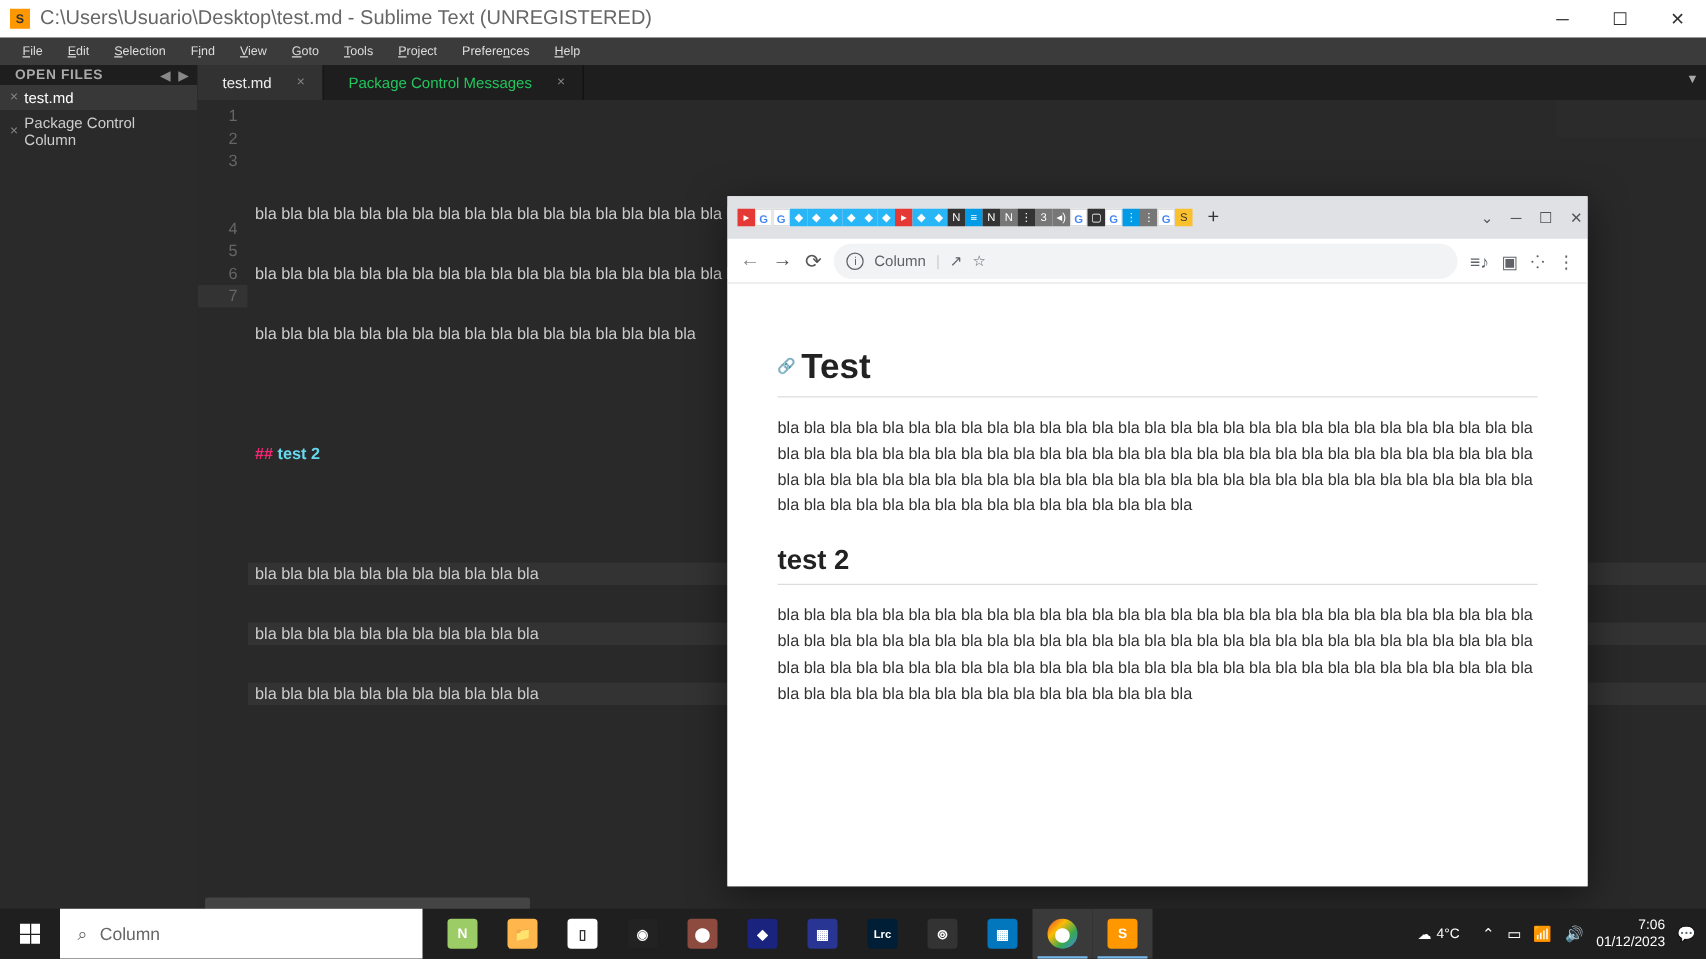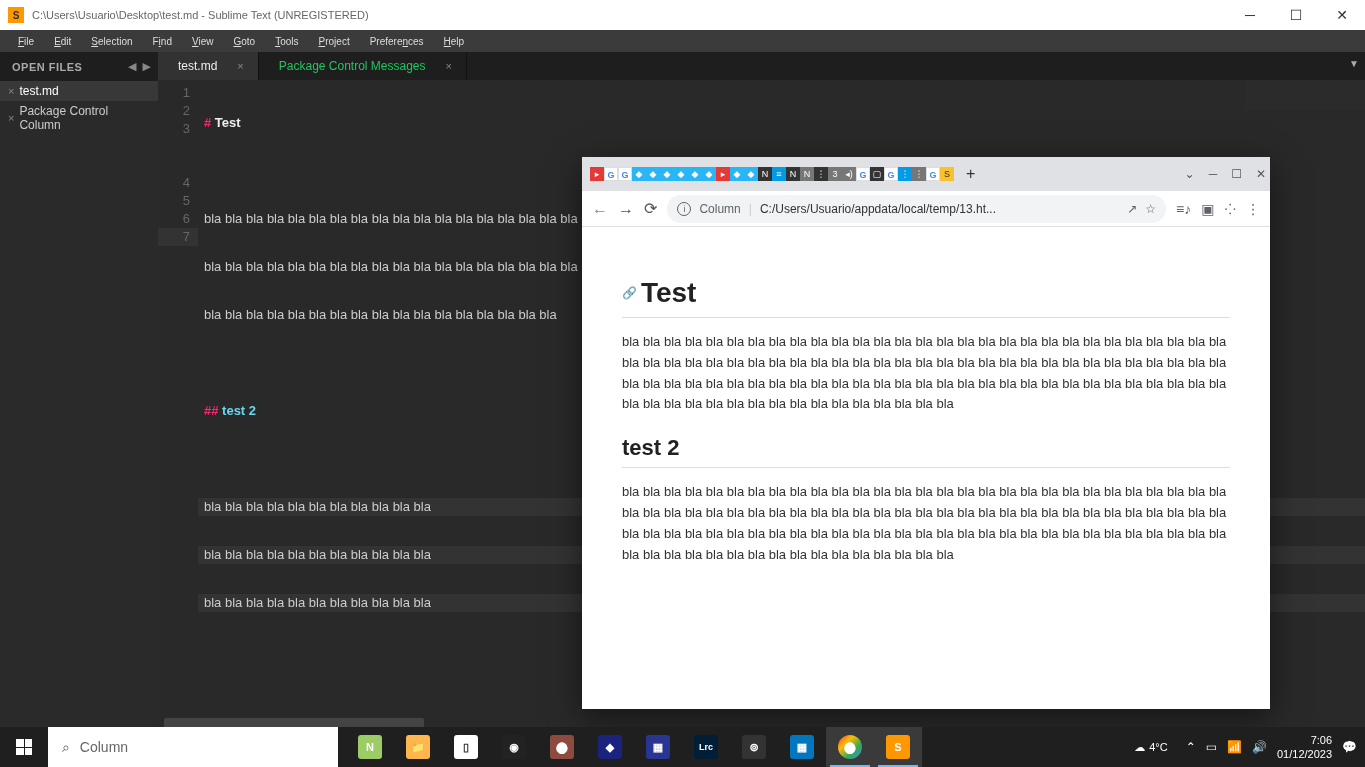--- a/index.html
+++ b/index.html
@@ -1,35 +1,35 @@
 <!DOCTYPE html>
 <html><head>
 <meta charset="utf-8">
 <style>
 * { margin: 0; padding: 0; box-sizing: border-box; font-family: "Segoe UI", Tahoma, sans-serif; }
 body { width: 1365px; height: 767px; overflow: hidden; background: #2a2a2a; position: relative; }
 
 
 .titlebar { height: 30px; background: #fff; display: flex; align-items: center; padding: 0 8px; position: relative; }
 .titlebar .app-icon { width: 16px; height: 16px; background: #ff9800; margin-right: 8px; display: flex; align-items: center; justify-content: center; font-size: 10px; font-weight: bold; color: #333; }
-.titlebar .title-text { font-size: 11px; color: #666; }
+.titlebar .title-text { font-size: 16px; color: #666; }
 .titlebar .win-controls { position: absolute; right: 0; top: 0; display: flex; }
 .titlebar .win-controls div { width: 46px; height: 30px; display: flex; align-items: center; justify-content: center; color: #333; font-size: 14px; }
 
 
 .menubar { height: 22px; background: #3b3b3b; display: flex; align-items: center; padding: 0 8px; }
 .menubar .menu-item { color: #ddd; font-size: 10px; padding: 2px 10px; }
 .menubar .menu-item .underline { text-decoration: underline; }
 
 
 .main-area { display: flex; height: 678px; background: #2a2a2a; }
 
 
 .sidebar { width: 158px; background: #2a2a2a; display: flex; flex-direction: column; }
-.sidebar-header { height: 29px; background: #1e1e1e; display: flex; align-items: center; padding: 0 12px; position: relative; }
+.sidebar-header { height: 16px; background: #1e1e1e; display: flex; align-items: center; padding: 0 12px; position: relative; }
 .sidebar-header .title { color: #aaa; font-size: 11px; font-weight: bold; letter-spacing: 0.5px; }
 .sidebar-header .arrows { position: absolute; right: 4px; display: flex; color: #888; font-size: 11px; }
 .sidebar-header .arrows span { padding: 0 3px; }
 .sidebar-file { padding: 3px 8px; display: flex; align-items: center; font-size: 12px; }
 .sidebar-file .close { color: #888; margin-right: 5px; font-size: 11px; }
 .sidebar-file .name { color: #ccc; }
 .sidebar-file.active { background: #383838; }
 .sidebar-file.active .name { color: #fff; }
 
 
@@ -171,21 +171,20 @@
         <div>2</div>
         <div>3</div>
         <div></div>
         <div></div>
         <div>4</div>
         <div>5</div>
         <div>6</div>
         <div class="active-line">7</div>
       </div>
       <div class="code">
-        <div class="line"><span class="md-h1">#</span><span class="md-h1-text"> Test</span></div>
         <div class="line"></div>
         <div class="line">bla bla bla bla bla bla bla bla bla bla bla bla bla bla bla bla bla bla bla bla bla bla bla bla bla bla bla bla bla bla bla bla</div>
         <div class="line">bla bla bla bla bla bla bla bla bla bla bla bla bla bla bla bla bla bla bla bla bla bla bla bla bla bla bla bla bla bla bla bla</div>
         <div class="line">bla bla bla bla bla bla bla bla bla bla bla bla bla bla bla bla bla</div>
         <div class="line"></div>
         <div class="line"><span class="md-h2">##</span><span class="md-h2-text"> test 2</span></div>
         <div class="line"></div>
         <div class="line active-line">bla bla bla bla bla bla bla bla bla bla bla</div>
         <div class="line active-line">bla bla bla bla bla bla bla bla bla bla bla</div>
         <div class="line active-line">bla bla bla bla bla bla bla bla bla bla bla</div>
@@ -246,21 +245,20 @@
     </div>
   </div>
   <div class="chrome-toolbar">
     <span class="nav-btn">←</span>
     <span class="nav-btn active">→</span>
     <span class="nav-btn active">⟳</span>
     <div class="chrome-urlbar">
       <span class="info-icon">i</span>
       <span>Column</span>
       <span class="sep">|</span>
-      <span class="url">C:/Users/Usuario/appdata/local/temp/13.ht...</span>
       <span>↗</span>
       <span>☆</span>
     </div>
     <div class="right-icons">
       <span>≡♪</span>
       <span>▣</span>
       <span>⁘</span>
       <span>⋮</span>
     </div>
   </div>

